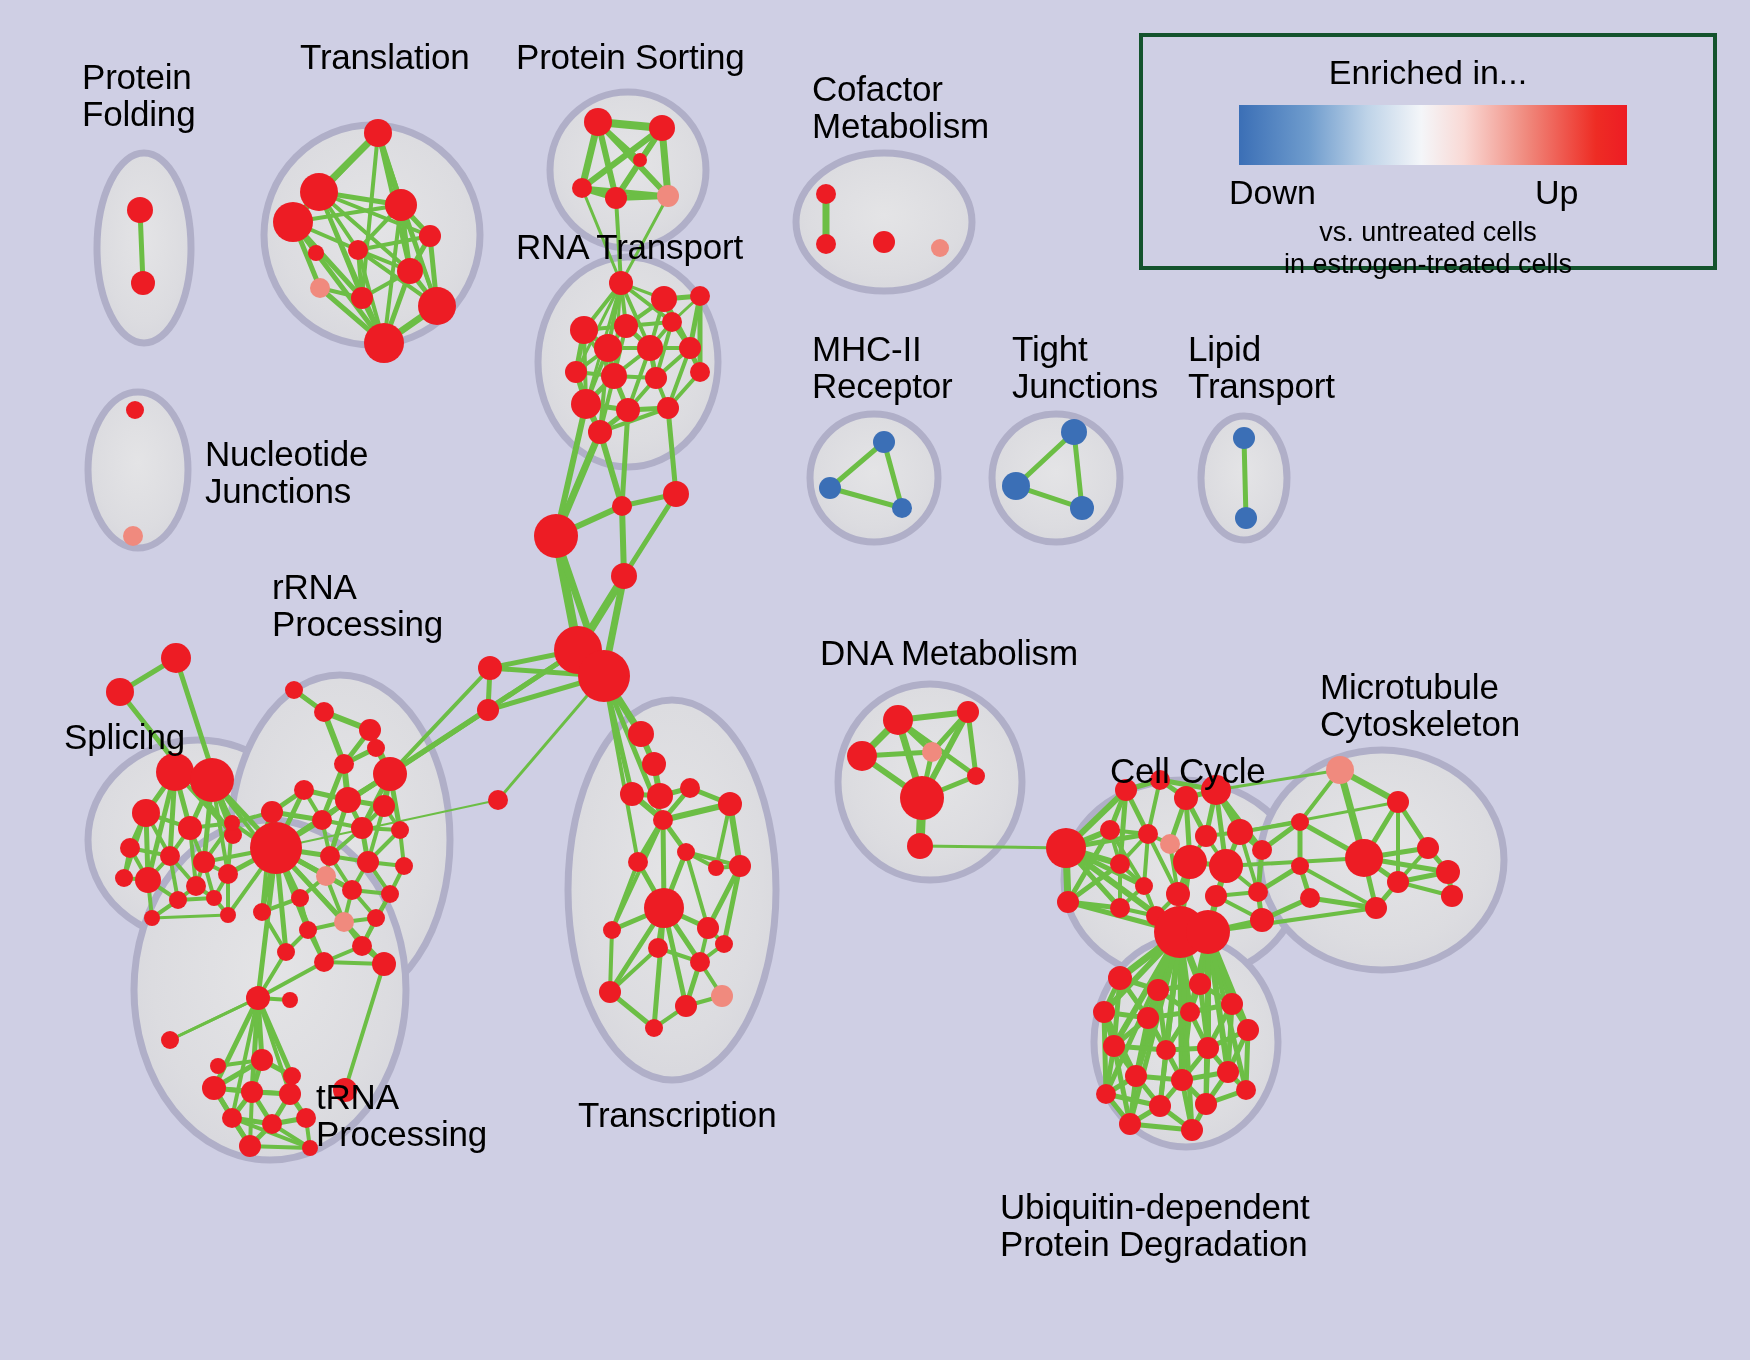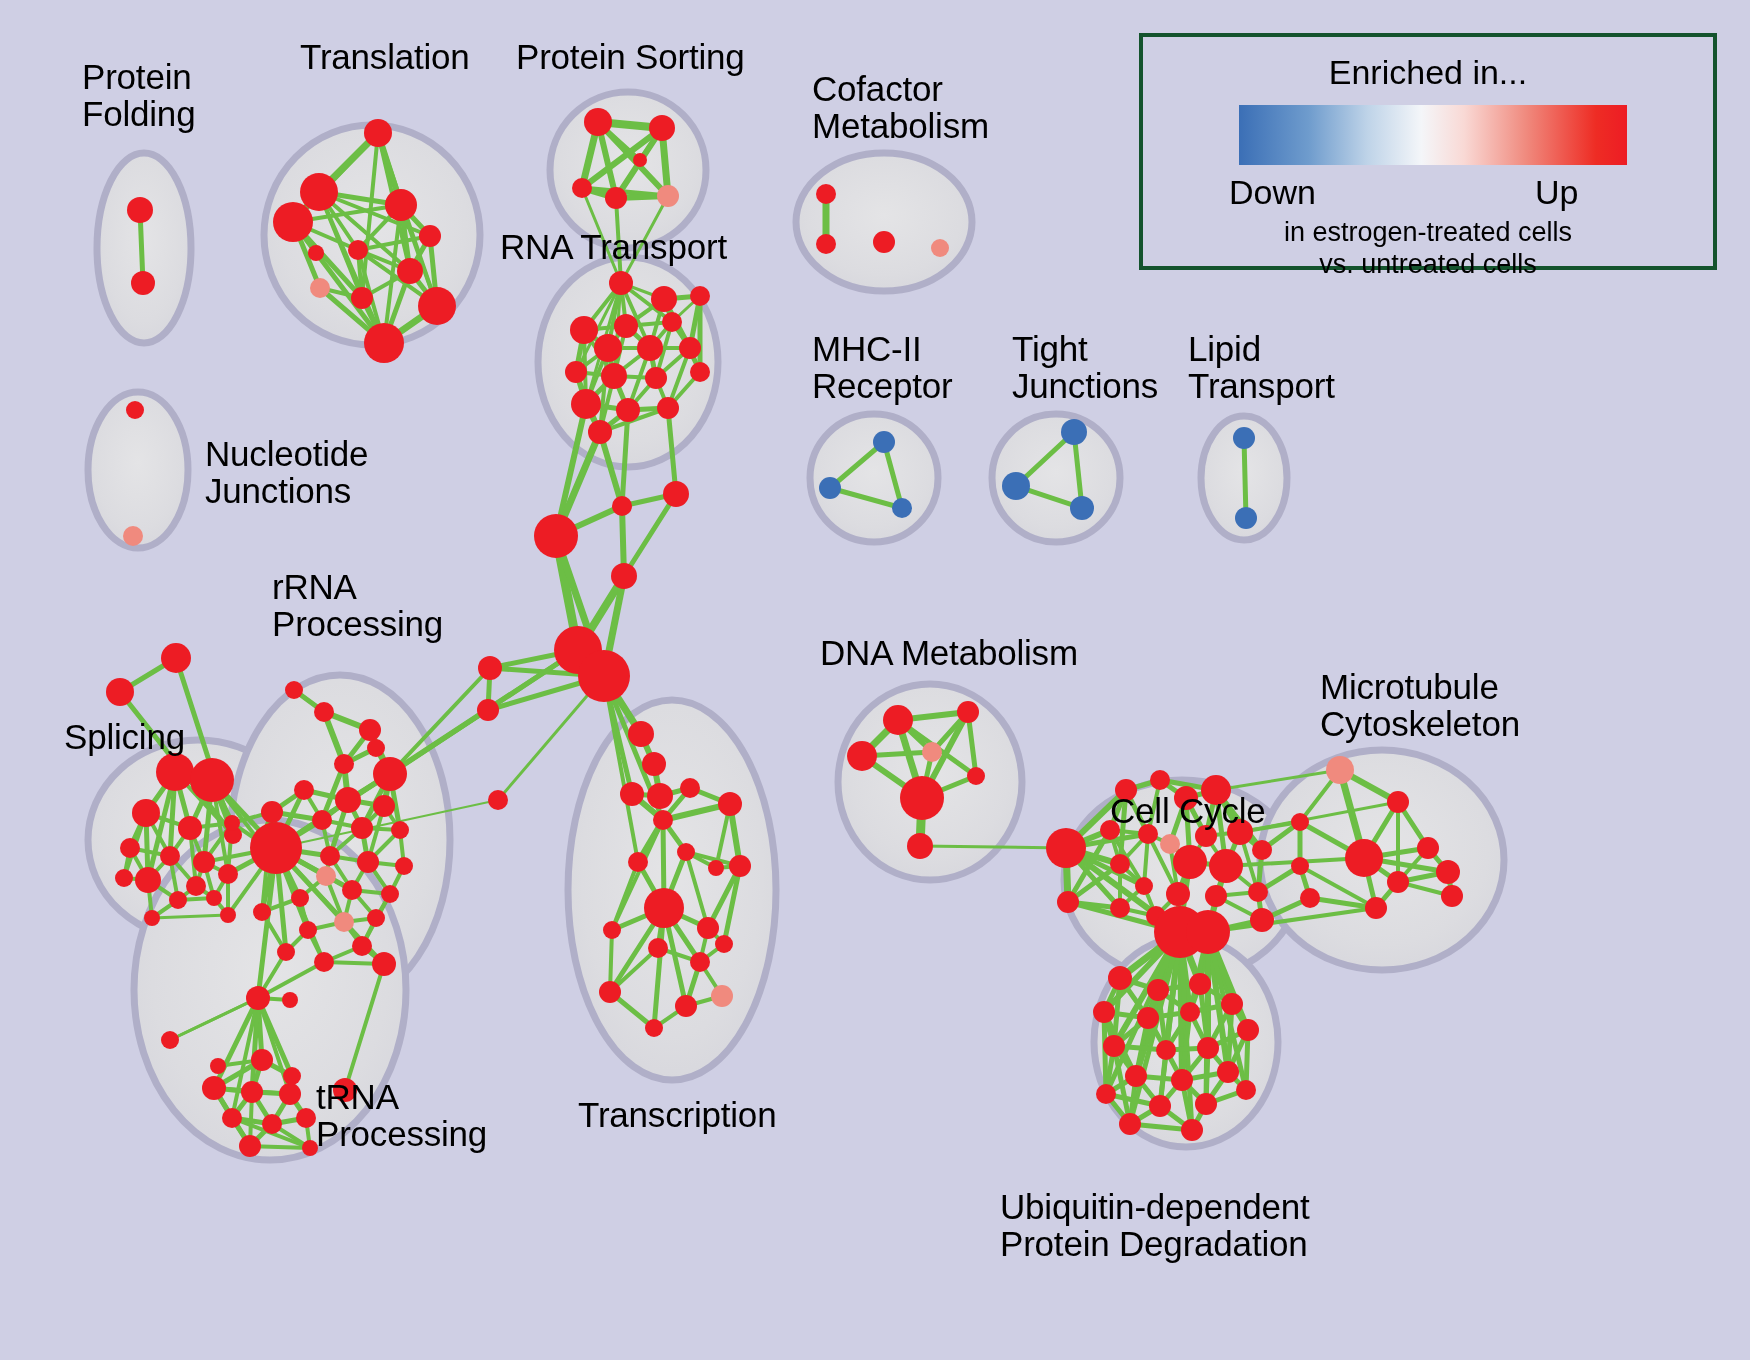--- a/index.html
+++ b/index.html
@@ -844,47 +844,47 @@
       </g>
   </svg>
 
   <div id="label-layer">
       <div class="cl-label" style="left: 82px; top: 58px;">Protein
 Folding</div>
       <div class="cl-label" style="left: 300px; top: 38px;">Translation</div>
       <div class="cl-label" style="left: 516px; top: 38px;">Protein Sorting</div>
       <div class="cl-label" style="left: 812px; top: 70px;">Cofactor
 Metabolism</div>
-      <div class="cl-label" style="left: 500px; top: 228px;">RNA Transport</div>
+      <div class="cl-label" style="left: 516px; top: 228px;">RNA Transport</div>
       <div class="cl-label" style="left: 205px; top: 435px;">Nucleotide
 Junctions</div>
       <div class="cl-label" style="left: 812px; top: 330px;">MHC-II
 Receptor</div>
       <div class="cl-label" style="left: 1012px; top: 330px;">Tight
 Junctions</div>
       <div class="cl-label" style="left: 1188px; top: 330px;">Lipid
 Transport</div>
       <div class="cl-label" style="left: 272px; top: 568px;">rRNA
 Processing</div>
       <div class="cl-label" style="left: 64px; top: 718px;">Splicing</div>
       <div class="cl-label" style="left: 820px; top: 634px;">DNA Metabolism</div>
       <div class="cl-label" style="left: 1320px; top: 668px;">Microtubule
 Cytoskeleton</div>
-      <div class="cl-label" style="left: 1110px; top: 752px; margin-top: 40px;">Cell Cycle</div>
+      <div class="cl-label" style="left: 1110px; top: 752px;">Cell Cycle</div>
       <div class="cl-label" style="left: 578px; top: 1060px; margin-top: 36px;">Transcription</div>
       <div class="cl-label" style="left: 316px; top: 1078px;">tRNA
 Processing</div>
       <div class="cl-label" style="left: 1000px; top: 1188px;">Ubiquitin-dependent
 Protein Degradation</div>
     </div>
 
   <div id="legend">
     <div id="legend-title">Enriched in...</div>
     <div id="legend-bar"></div>
     <div id="legend-down">Down</div>
     <div id="legend-up">Up</div>
     <div id="legend-sub">
+      <span class="sub-line">vs. untreated cells</span>
       <span class="sub-line">in estrogen-treated cells</span>
-      <span class="sub-line">vs. untreated cells</span>
     </div>
   </div>
 
 </div>
 
 </body></html>

